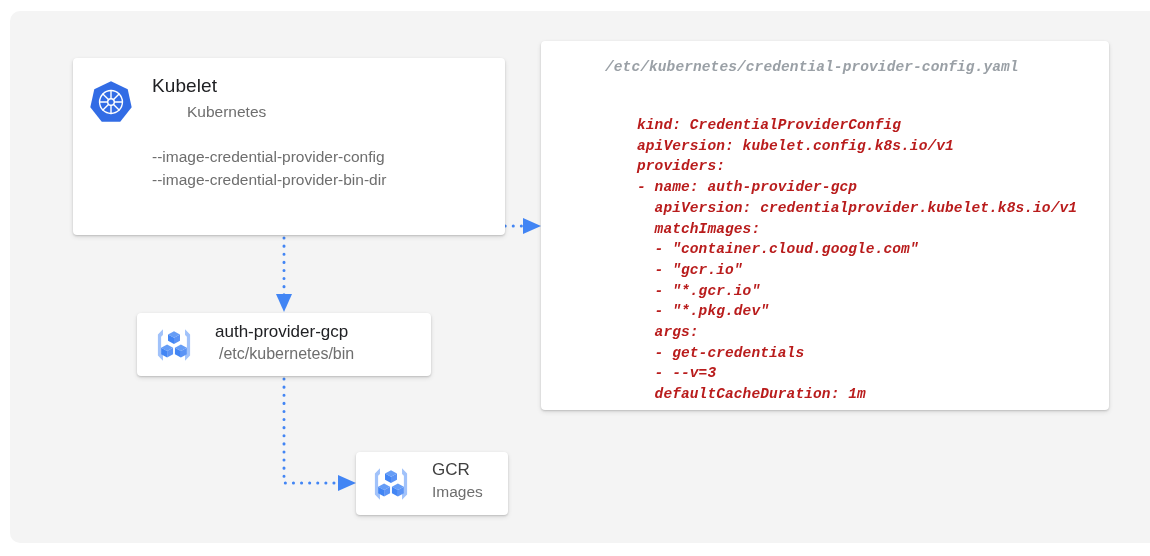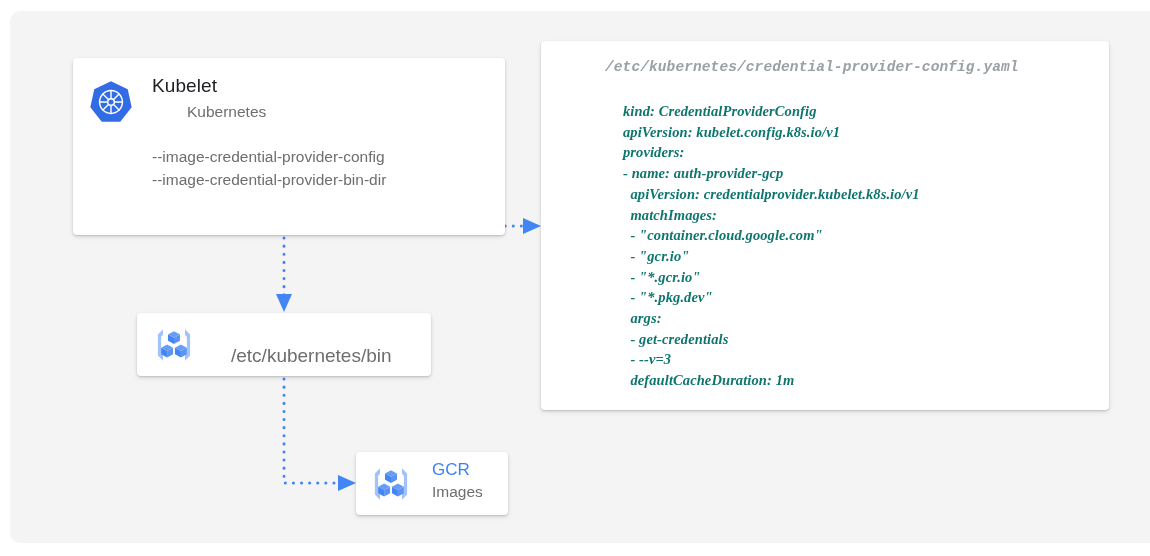--- a/index.html
+++ b/index.html
@@ -92,23 +92,23 @@
   }
   #authprovider-title {
     position: absolute;
     left: 78px;
     top: 9px;
     font-size: 17px;
     color: #202124;
   }
   #authprovider-subtitle {
     position: absolute;
-    left: 94px;
+    left: 82px;
     top: 32px;
-    font-size: 19px;
+    font-size: 16px;
     color: #6e6e6e;
   }
 
   
   #gcr-card {
     left: 356px;
     top: 452px;
     width: 152px;
     height: 63px;
   }
@@ -117,21 +117,21 @@
     left: 12px;
     top: 9px;
     width: 46px;
     height: 46px;
   }
   #gcr-title {
     position: absolute;
     left: 76px;
     top: 8px;
     font-size: 17px;
-    color: #3b82f6;
+    color: #404040;
   }
   #gcr-subtitle {
     position: absolute;
     left: 76px;
     top: 31px;
     font-size: 15.5px;
     color: #6e6e6e;
   }
 
   
@@ -150,29 +150,29 @@
     font-style: italic;
     font-size: 14.5px;
     color: #9aa0a6;
     white-space: pre;
     letter-spacing: .1px;
   }
   #yaml-code {
     position: absolute;
     left: 80px;
     top: 58px;
-    font-family: Liberation Serif, serif;
+    font-family: Liberation Mono, monospace;
     font-weight: bold;
     font-style: italic;
     font-size: 14.5px;
     line-height: 20.7px;
-    color: #0f766e;
+    color: #b91c1c;
     white-space: pre;
     letter-spacing: .1px;
-    margin: 2px;
+    margin: 16px;
   }
 
   
   #connectors {
     position: absolute;
     left: 0;
     top: 0;
     width: 1150px;
     height: 556px;
     pointer-events: none;
@@ -250,20 +250,21 @@
       <polygon fill="#4285f4" points="22,56 35,63 35,77 22,70"></polygon>
       <polygon fill="#5b93f5" points="48,56 48,70 35,77 35,63"></polygon>
     </g>
 
     <g>
       <polygon fill="#669df6" points="65,49 78,56 65,63 52,56"></polygon>
       <polygon fill="#4285f4" points="52,56 65,63 65,77 52,70"></polygon>
       <polygon fill="#5b93f5" points="78,56 78,70 65,77 65,63"></polygon>
     </g>
   </svg>
+  <div id="authprovider-title">auth-provider-gcp</div>
   <div id="authprovider-subtitle">/etc/kubernetes/bin</div>
 </div>
 
 <div class="card" id="gcr-card">
   <svg id="gcr-icon" viewBox="0 0 100 100">
     <path fill="#a1c2fa" d="M26 16 L15 27 L15 73 L26 84 L26 72 L22 68 L22 32 L26 28 Z"></path>
     <path fill="#a1c2fa" d="M74 16 L85 27 L85 73 L74 84 L74 72 L78 68 L78 32 L74 28 Z"></path>
     <g>
       <polygon fill="#669df6" points="50,20 63,27 50,34 37,27"></polygon>
       <polygon fill="#4285f4" points="37,27 50,34 50,48 37,41"></polygon>

